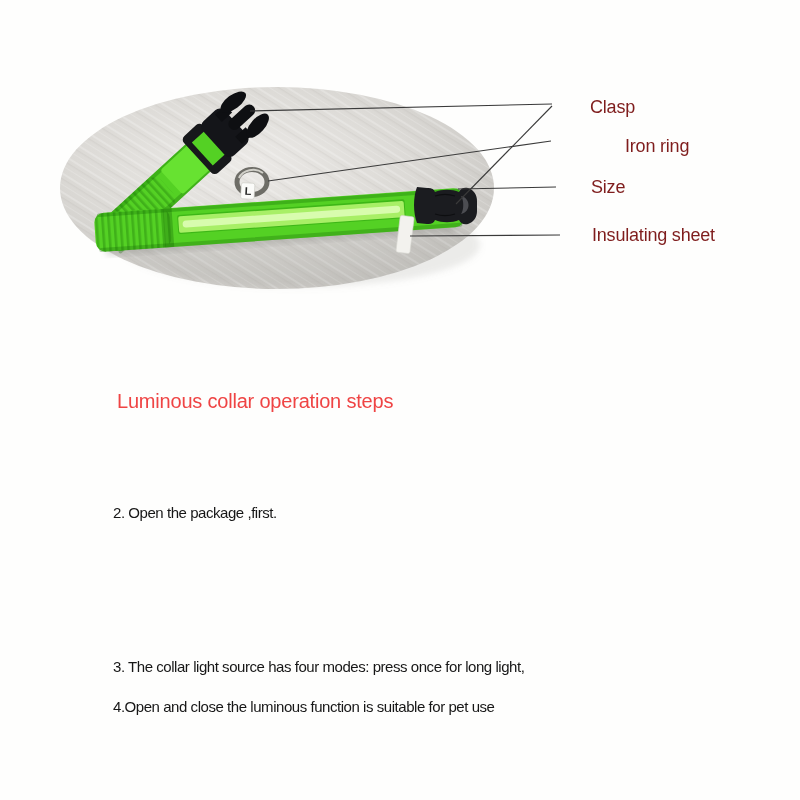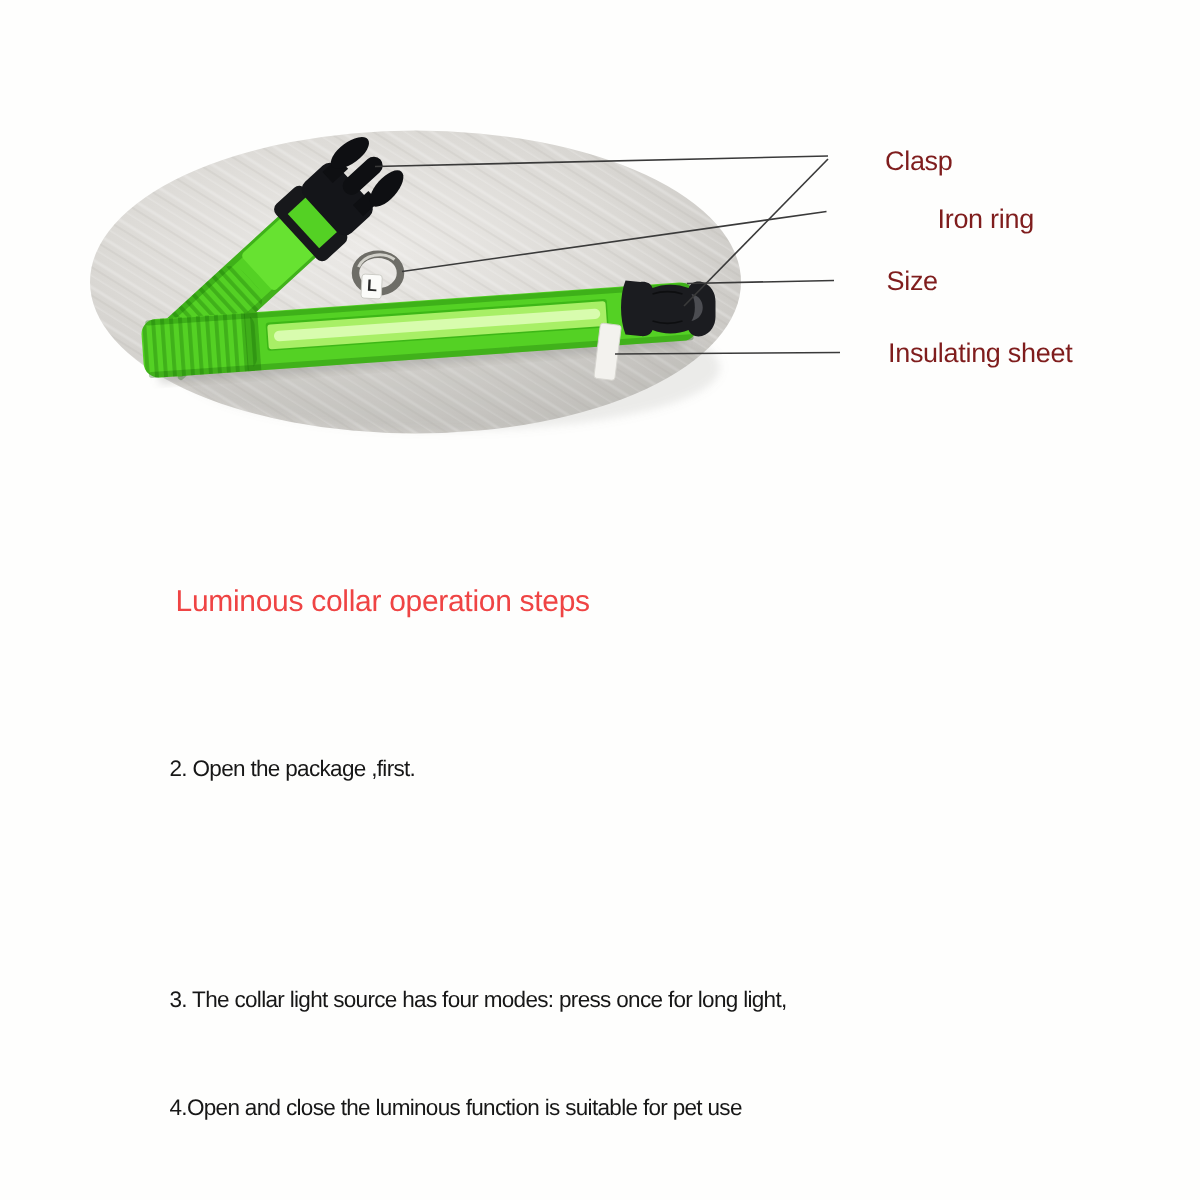--- a/index.html
+++ b/index.html
@@ -48,21 +48,21 @@
     left:113px;
     font-size:15px;
     letter-spacing:-0.45px;
     color:#171717;
     line-height:29px;
     white-space:nowrap;
   }
   .step-1{top:498px;}
   .step-2{top:558px;}
   .step-3{top:652px;}
-  .step-4{top:724px;}
+  .step-4{top:692px;}
   .step .line{display:block;}
   .step .line.indent{padding-left:17px;}
 </style>
 </head>
 <body>
 
 <div class="stage">
 
   <div class="photo-area">
     <svg width="800" height="330" viewBox="0 0 800 330">

